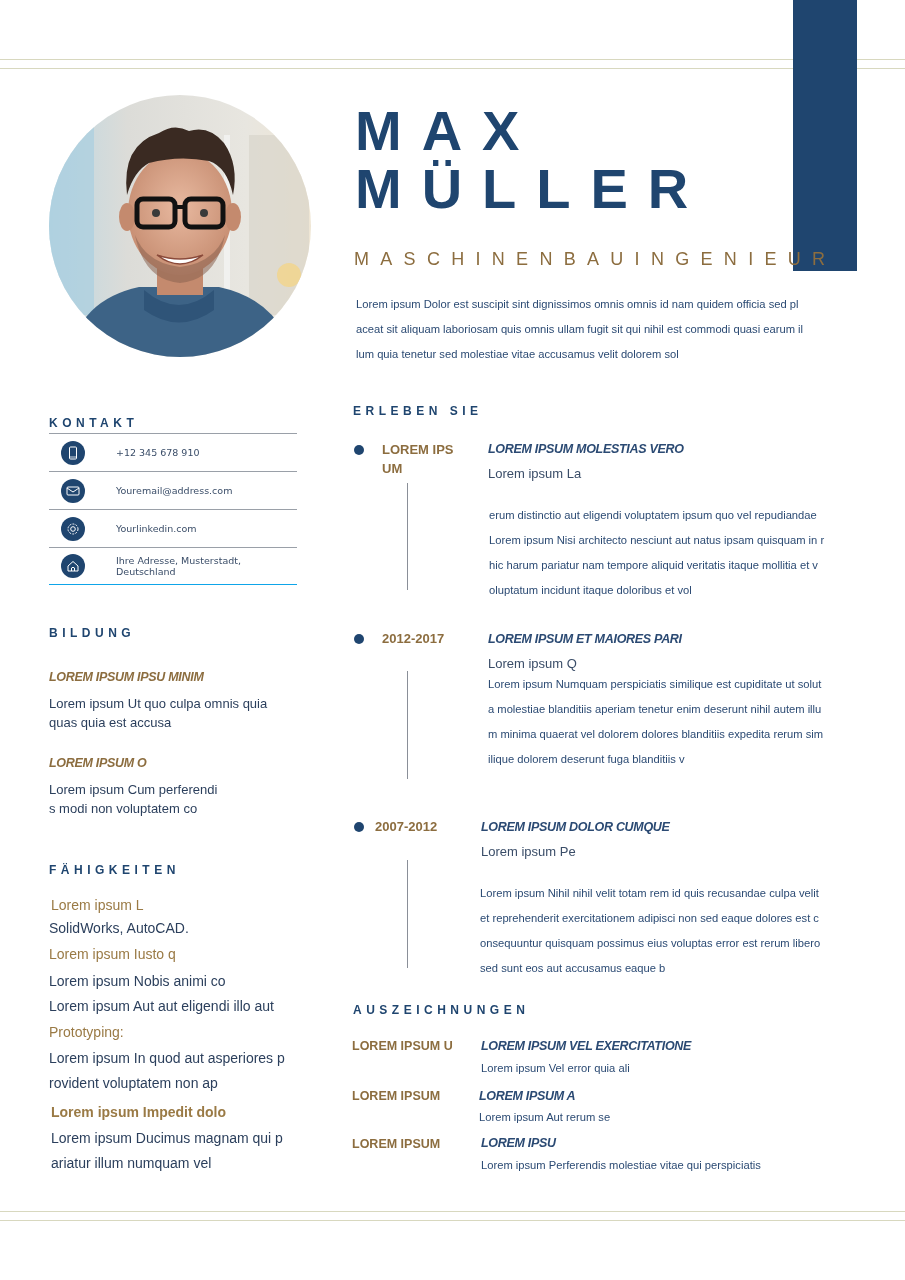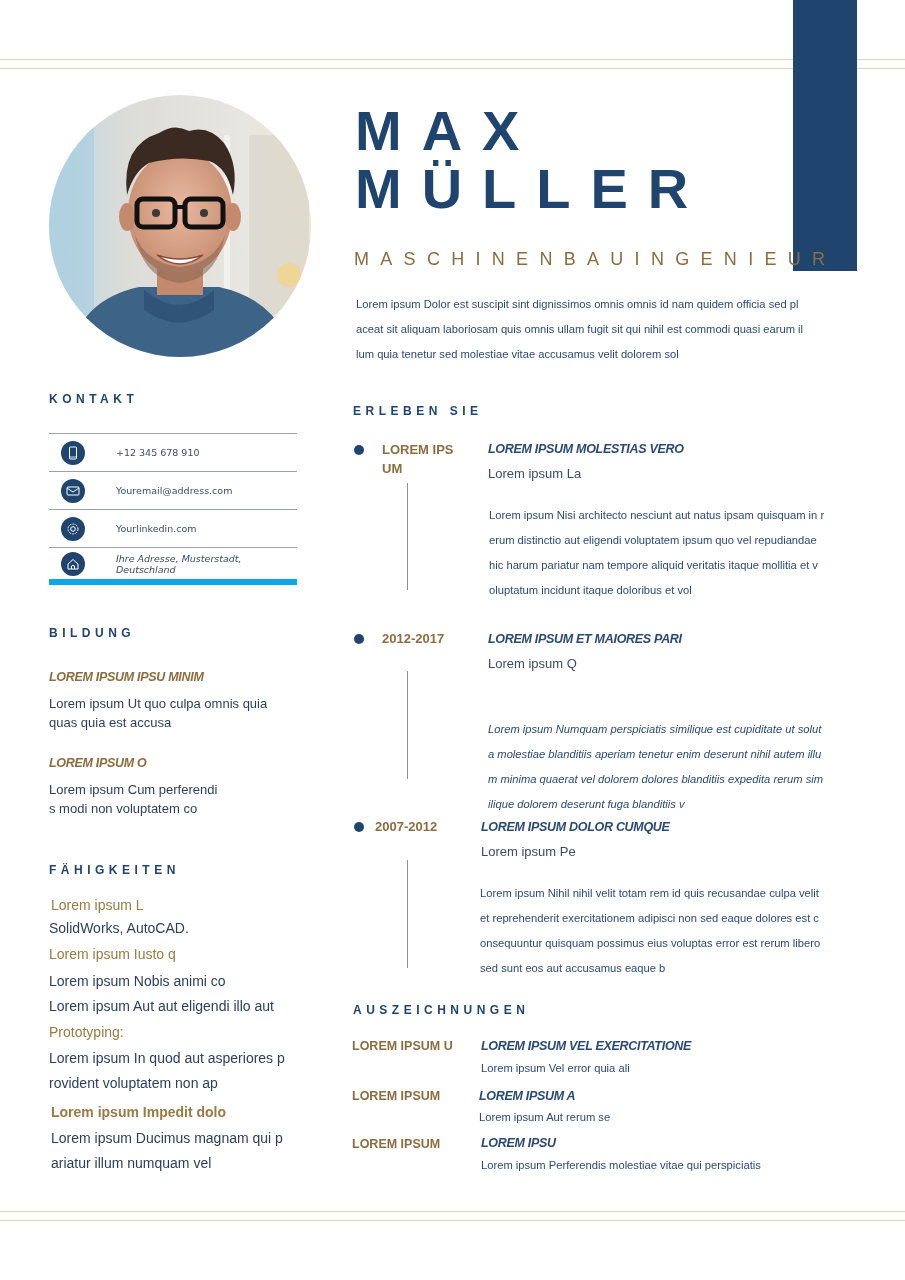--- a/index.html
+++ b/index.html
@@ -12,21 +12,21 @@
     .photo { position: absolute; left: 49px; top: 95px; width: 262px; height: 262px; border-radius: 50%; overflow: hidden; }
 
     .name { position: absolute; left: 355px; font-family: "Liberation Sans", sans-serif; font-weight: bold; color: #1f456f; font-size: 56px; letter-spacing: 20px; line-height: 56px; }
     .job { position: absolute; left: 354px; top: 249px; font-size: 18px; letter-spacing: 11.3px; color: #8c6d3f; }
     .intro { position: absolute; left: 356px; top: 292px; width: 500px; font-size: 11.2px; line-height: 25px; color: #2b4a73; }
 
     .sec-title { position: absolute; font-size: 12px; font-weight: bold; letter-spacing: 4.5px; color: #1f456f; }
 
     .contact-list { position: absolute; left: 49px; top: 433px; width: 248px; }
     .contact-row { height: 38px; border-top: 1px solid #9aa0a8; display: flex; align-items: center; position: relative; }
-    .contact-row:last-child { border-bottom: 6px solid #0ea5e9; font-style: italic; }
+    .contact-row:last-child { border-bottom: 1px solid #0ea5e9; }
     .c-icon { position: absolute; left: 12px; width: 24px; height: 24px; border-radius: 50%; background: #1f456f; display: flex; align-items: center; justify-content: center; }
     .c-text { position: absolute; left: 67px; font-size: 9.5px; color: #3a4d68; font-family: "DejaVu Sans", sans-serif; }
 
     .gold-italic { font-weight: bold; font-style: italic; color: #8c6d3f; font-size: 12.5px; letter-spacing: -0.3px; }
     .blue-text { color: #2b3f5c; font-size: 13px; line-height: 19px; }
 
     .skill-line { position: absolute; left: 49px; font-size: 14px; color: #2b3f5c; }
     .skill-gold { color: #9a7a45; }
 
     .dot { position: absolute; width: 10px; height: 10px; border-radius: 50%; background: #1f456f; }
@@ -95,21 +95,21 @@
 
 <div class="name" style="top:103px;">MAX</div>
 <div class="name" style="top:161px;">MÜLLER</div>
 <div class="job">MASCHINENBAUINGENIEUR</div>
 <div class="intro">
   <div>Lorem ipsum Dolor est suscipit sint dignissimos omnis omnis id nam quidem officia sed pl</div>
   <div>aceat sit aliquam laboriosam quis omnis ullam fugit sit qui nihil est commodi quasi earum il</div>
   <div>lum quia tenetur sed molestiae vitae accusamus velit dolorem sol</div>
 </div>
 
-<div class="sec-title" style="left:49px; top:392px;">KONTAKT</div>
+<div class="sec-title" style="left:49px; top:416px;">KONTAKT</div>
 <div class="contact-list">
   <div class="contact-row">
     <span class="c-icon">
       <svg width="12" height="14" viewBox="0 0 12 14">
           <rect x="2.5" y="1" width="7" height="12" rx="1" fill="none" stroke="#fff" stroke-width="1"></rect>
           <line x1="2.5" y1="11" x2="9.5" y2="11" stroke="#fff" stroke-width="0.8"></line>
         </svg>
     </span>
     <span class="c-text">+12 345 678 910</span>
   </div>
@@ -172,36 +172,36 @@
 <div>
   <div class="dot" style="left:354px; top:445px;"></div>
   <div class="date" style="left:382px; top:440px;">
     <div>LOREM IPS</div>
     <div>UM</div>
   </div>
   <div class="job-title" style="left:488px; top:442px;">LOREM IPSUM MOLESTIAS VERO</div>
   <div class="job-sub" style="left:488px; top:466px;">Lorem ipsum La</div>
   <div class="vline" style="left:407px; top:483px; height:107px;"></div>
   <div class="job-desc" style="left:489px; top:503px;">
+    <div>erum distinctio aut eligendi voluptatem ipsum quo vel repudiandae</div>
     <div>Lorem ipsum Nisi architecto nesciunt aut natus ipsam quisquam in r</div>
-    <div>erum distinctio aut eligendi voluptatem ipsum quo vel repudiandae</div>
     <div>hic harum pariatur nam tempore aliquid veritatis itaque mollitia et v</div>
     <div>oluptatum incidunt itaque doloribus et vol</div>
   </div>
 </div>
 
 <div>
   <div class="dot" style="left:354px; top:634px;"></div>
   <div class="date" style="left:382px; top:629px;">
     <div>2012-2017</div>
   </div>
   <div class="job-title" style="left:488px; top:632px;">LOREM IPSUM ET MAIORES PARI</div>
   <div class="job-sub" style="left:488px; top:656px;">Lorem ipsum Q</div>
   <div class="vline" style="left:407px; top:671px; height:108px;"></div>
-  <div class="job-desc" style="left:488px; top:717px;font-style:italic;">
+  <div class="job-desc" style="left:488px; top:672px;">
     <div>Lorem ipsum Numquam perspiciatis similique est cupiditate ut solut</div>
     <div>a molestiae blanditiis aperiam tenetur enim deserunt nihil autem illu</div>
     <div>m minima quaerat vel dolorem dolores blanditiis expedita rerum sim</div>
     <div>ilique dolorem deserunt fuga blanditiis v</div>
   </div>
 </div>
 
 <div>
   <div class="dot" style="left:354px; top:822px;"></div>
   <div class="date" style="left:375px; top:817px;">

